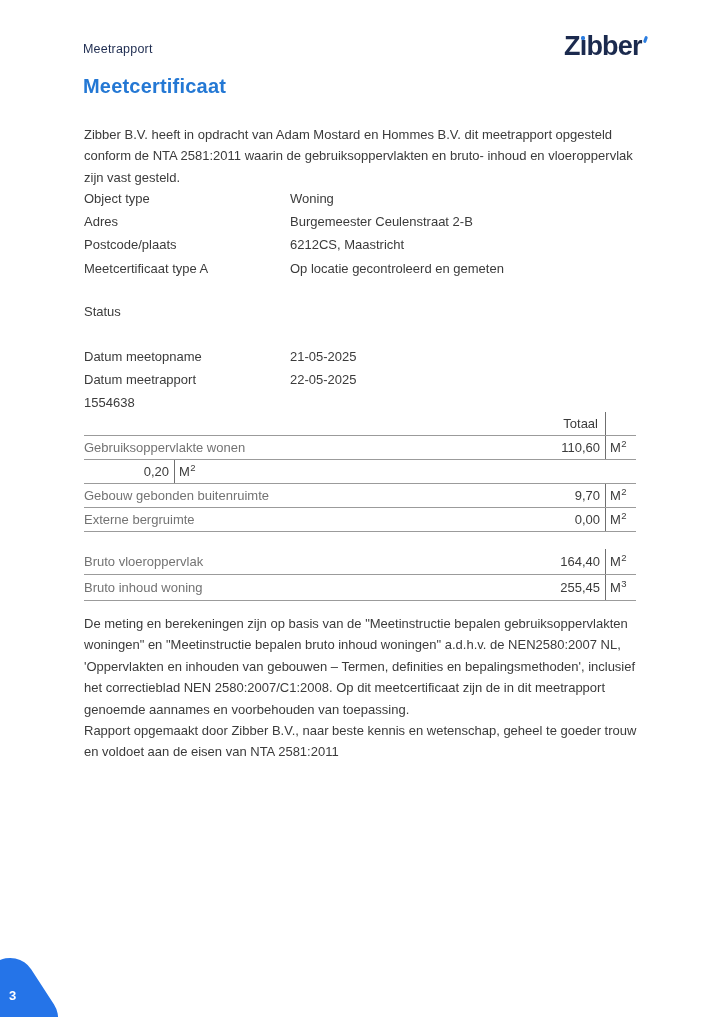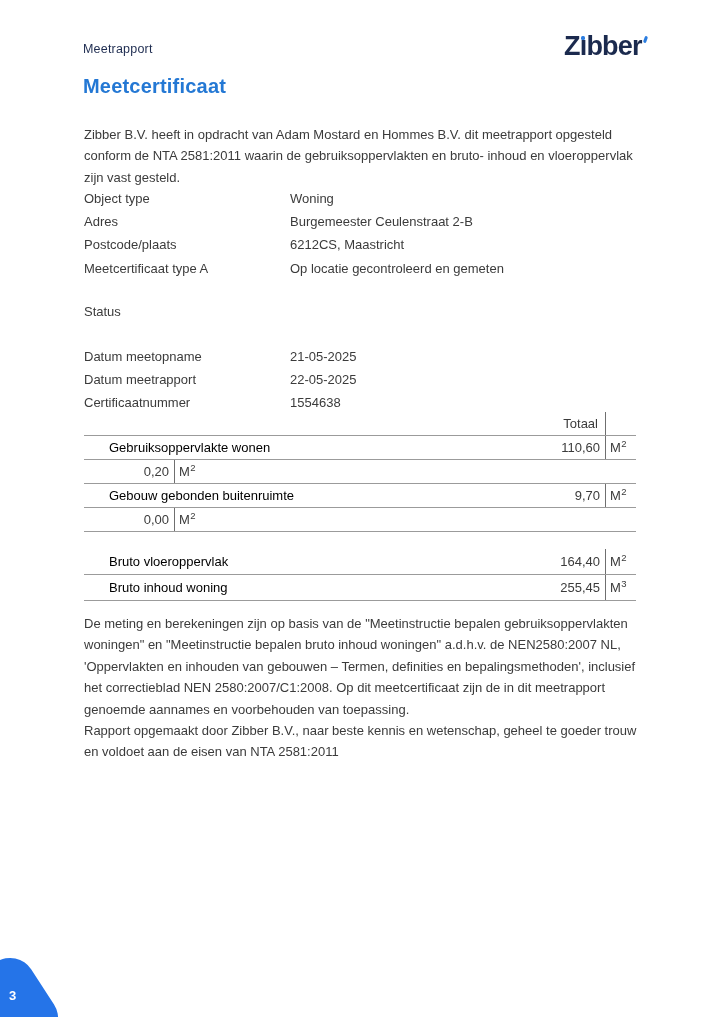--- a/index.html
+++ b/index.html
@@ -59,21 +59,21 @@
   .m-table { position:absolute; left:84px; width:552px; }
   .m-table-1 { top:412px; }
   .m-table-2 { top:549px; }
   .t-row {
     display:flex; align-items:center;
     border-bottom:1px solid #9b9b9b;
   }
   .m-table-1 .t-row { height:24px; }
   .m-table-2 .t-row { height:26px; }
   .t-row.t-head { border-bottom:1px solid #9b9b9b; }
-  .t-label { flex:1; font-size:13px; color:#000000;margin-left:25px; }
+  .t-label { flex:1; font-size:13px; color:#737373; }
   .t-value {
     width:90px; text-align:right; padding-right:5px;
     font-size:13px; color:#3b3b3b;
   }
   .t-head .t-value { padding-right:7px; }
   .t-unit {
     width:31px; align-self:stretch; display:flex; align-items:center;
     border-left:1px solid #6f6f6f; padding-left:4px;
     font-size:13px; color:#3b3b3b;
   }
@@ -132,21 +132,20 @@
   <div class="kv-group kv-g3">
     <div class="kv-row">
       <div class="kv-label">Datum meetopname</div>
       <div class="kv-value">21-05-2025</div>
     </div>
     <div class="kv-row">
       <div class="kv-label">Datum meetrapport</div>
       <div class="kv-value">22-05-2025</div>
     </div>
     <div class="kv-row">
-      <div class="kv-label">Certificaatnummer</div>
       <div class="kv-value">1554638</div>
     </div>
   </div>
 
   <div class="m-table m-table-1">
     <div class="t-row t-head">
       <div class="t-label"></div>
       <div class="t-value">Totaal</div>
       <div class="t-unit"></div>
     </div>
@@ -167,20 +166,21 @@
     </div>
     <div class="t-row">
       <div class="t-label">Gebouw gebonden buitenruimte</div>
       <div class="t-value">9,70</div>
       <div class="t-unit">
           <span>M</span>
           <sup>2</sup>
         </div>
     </div>
     <div class="t-row">
+      <div class="t-label">Externe bergruimte</div>
       <div class="t-value">0,00</div>
       <div class="t-unit">
           <span>M</span>
           <sup>2</sup>
         </div>
     </div>
   </div>
 
   <div class="m-table m-table-2">
     <div class="t-row">

